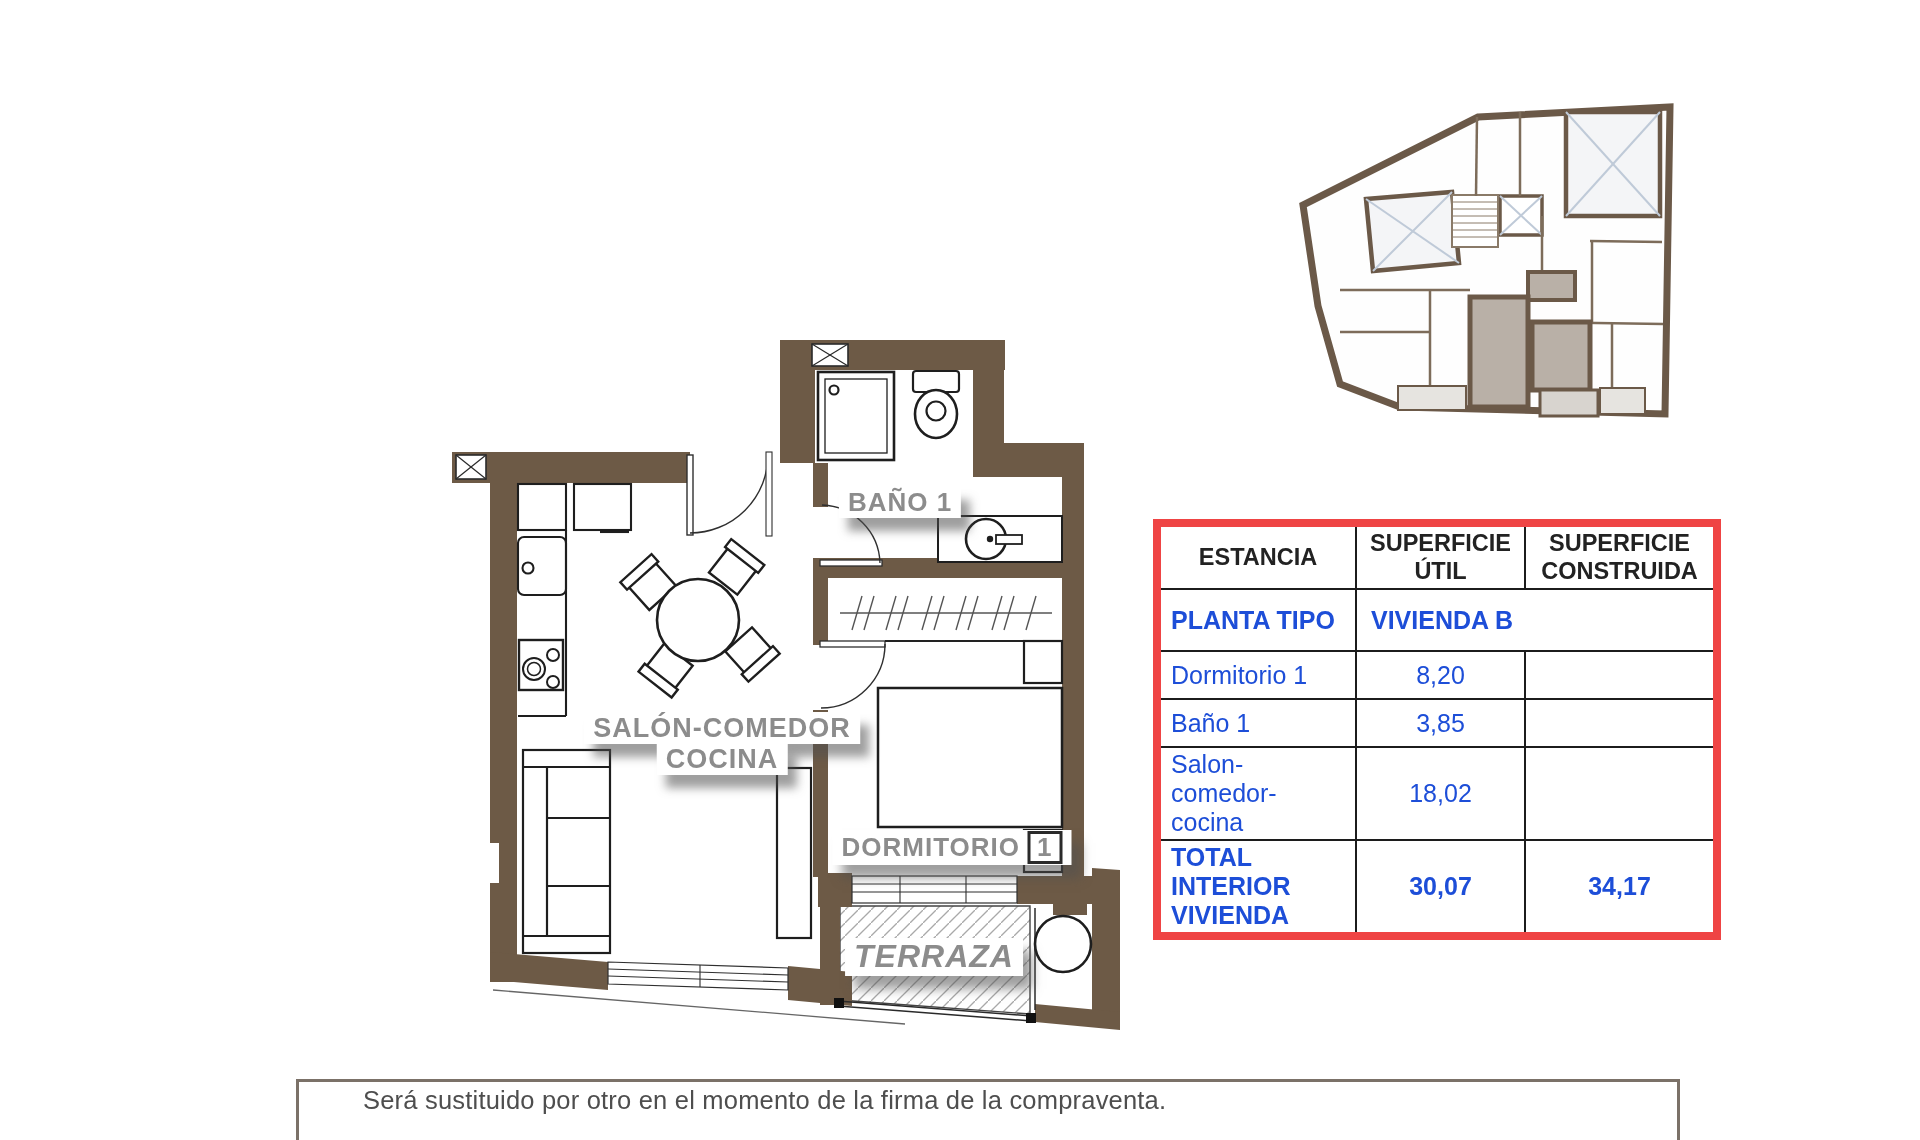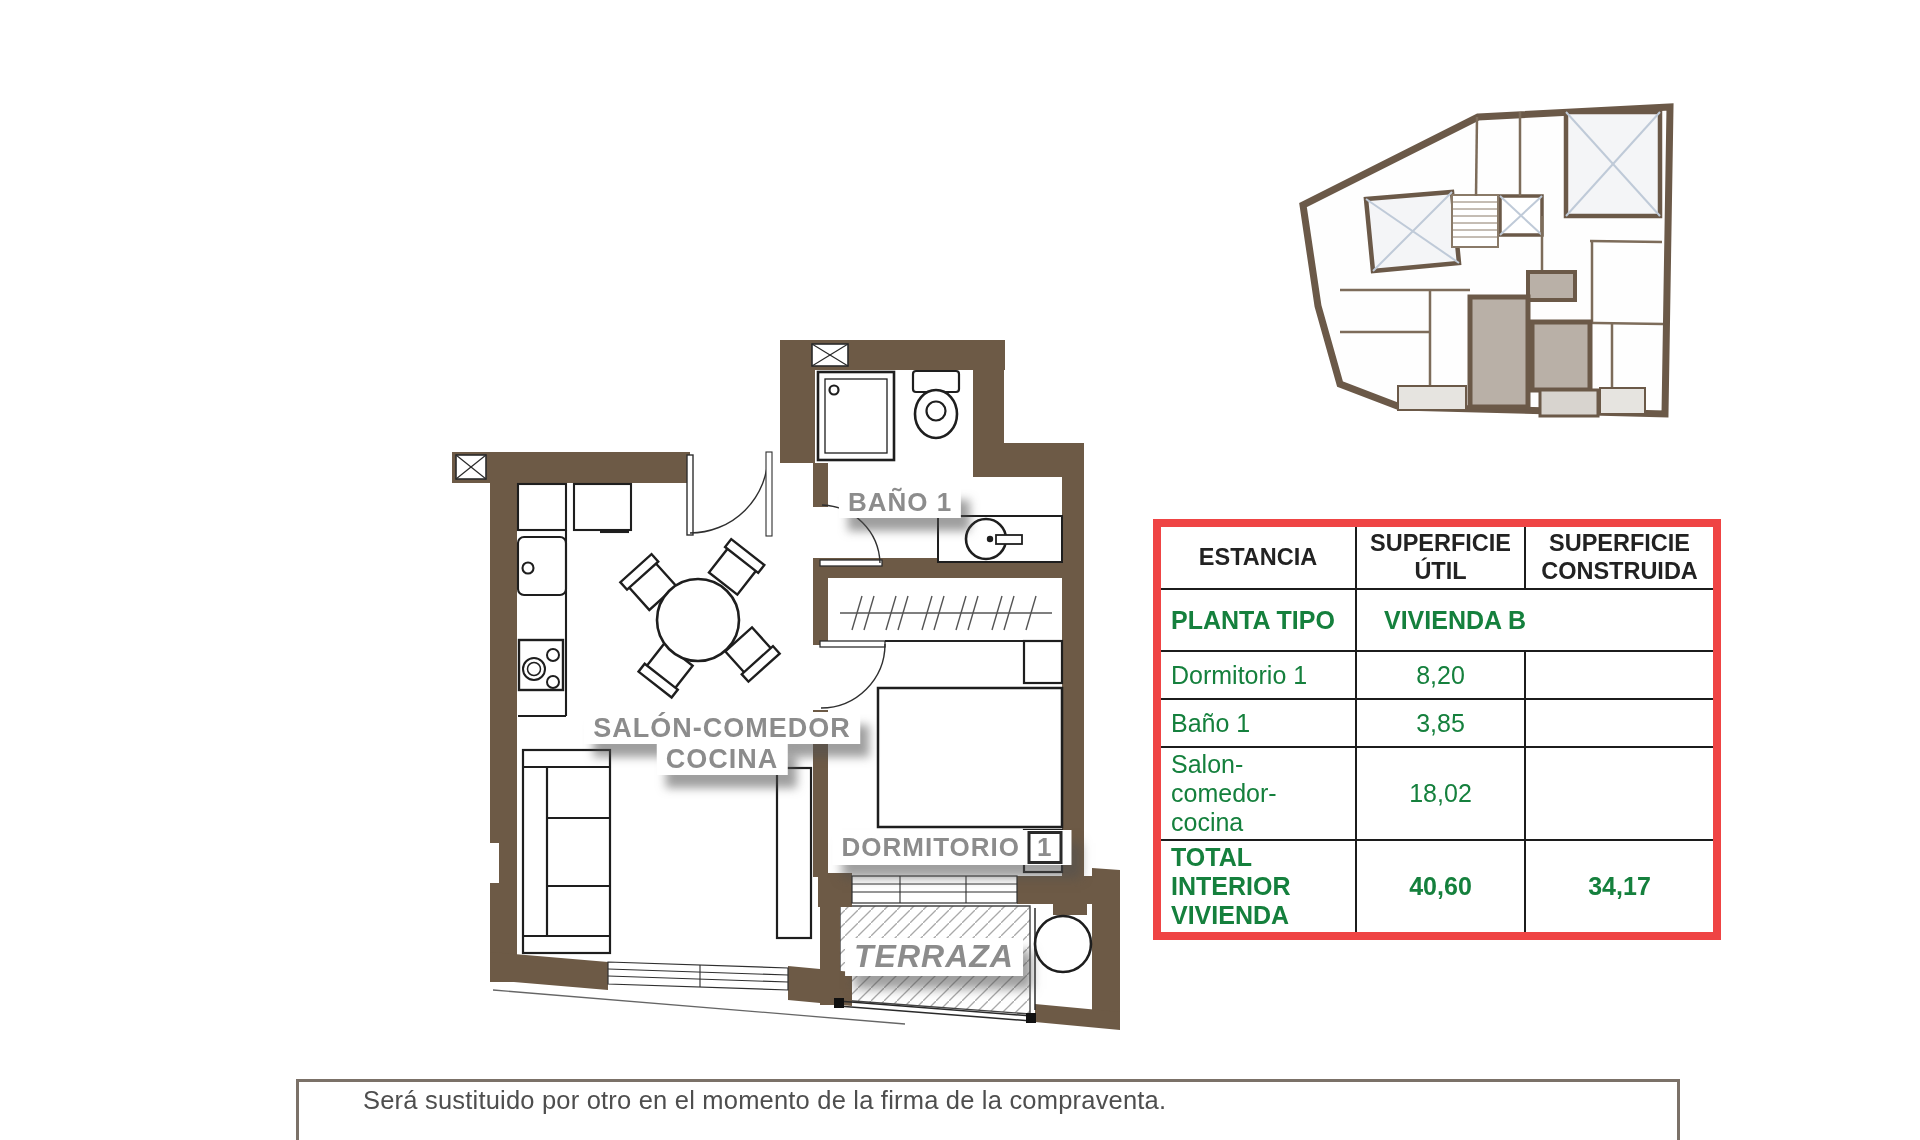--- a/index.html
+++ b/index.html
@@ -16,21 +16,21 @@
     box-shadow:9px 13px 10px rgba(80,80,80,.55);
   }
   .num-box{display:inline-block;border:3px solid #2a2a2a;background:#fff;
     padding:0 7px;margin-left:7px;line-height:1.05;}
 
   
   table.areas{position:absolute;left:1153px;top:519px;width:560px;
     border-collapse:collapse;table-layout:fixed;background:#fff;
     border:8px solid #ef4444;}
   table.areas td,table.areas th{border:2.5px solid #1c1c1c;
-    font-size:25px;color:#15803d;padding:2px 10px;vertical-align:middle;
+    font-size:25px;color:#1d4ed8;padding:2px 10px;vertical-align:middle;
     overflow:hidden;}
   table.areas th{font-weight:bold;color:#222;text-align:center;
     font-size:23.5px;line-height:1.15;}
   .cell-name{text-align:left;}
   .cell-val{text-align:center;}
   .bold-row td{font-weight:bold;color:#222;}
   .planta-label{font-weight:bold;color:#222;}
   .planta-value{font-weight:bold;color:#222;text-align:left;}
 
   
@@ -283,21 +283,21 @@
       <div>SUPERFICIE</div>
       <div>ÚTIL</div>
     </th>
     <th>
       <div>SUPERFICIE</div>
       <div>CONSTRUIDA</div>
     </th>
   </tr>
   <tr style="height:62px">
     <td class="cell-name planta-label">PLANTA TIPO</td>
-    <td class="planta-value" colspan="2" style="padding-left:27px">VIVIENDA B</td>
+    <td class="planta-value" colspan="2" style="padding-left:14px">VIVIENDA B</td>
   </tr>
   <tr style="height:48px">
     <td class="cell-name">Dormitorio 1</td>
     <td class="cell-val">8,20</td>
     <td class="cell-val"></td>
   </tr>
   <tr style="height:48px">
     <td class="cell-name">Baño 1</td>
     <td class="cell-val">3,85</td>
     <td class="cell-val"></td>
@@ -309,21 +309,21 @@
       <div>cocina</div>
     </td>
     <td class="cell-val">18,02</td>
     <td class="cell-val"></td>
   </tr>
   <tr style="height:62px" class="bold-row">
     <td class="cell-name">
       <div>TOTAL INTERIOR</div>
       <div>VIVIENDA</div>
     </td>
-    <td class="cell-val">40,60</td>
+    <td class="cell-val">30,07</td>
     <td class="cell-val">34,17</td>
   </tr>
 </tbody>
     </table>
 
 <div class="disclaimer">
   <div>Será sustituido por otro en el momento de la firma de la compraventa.</div>
 </div>
 
 </div>

